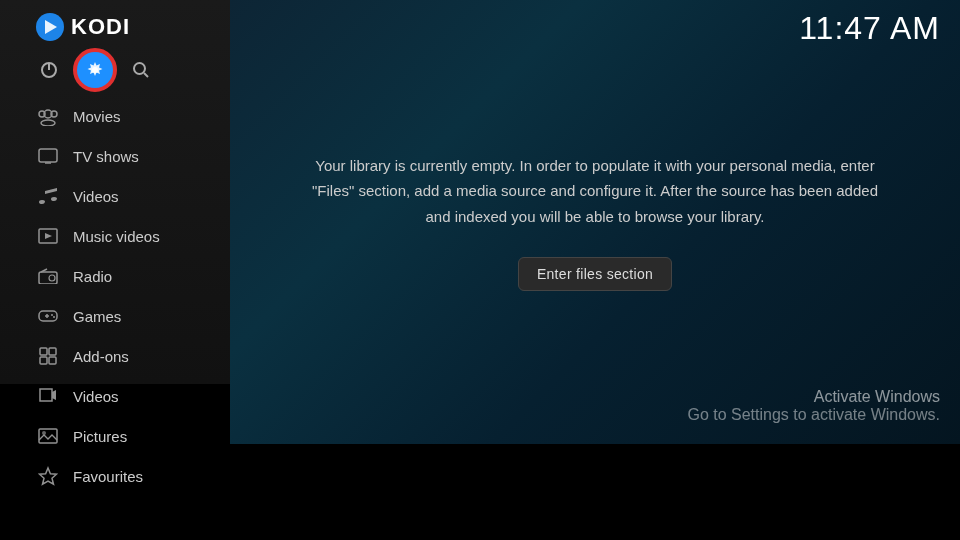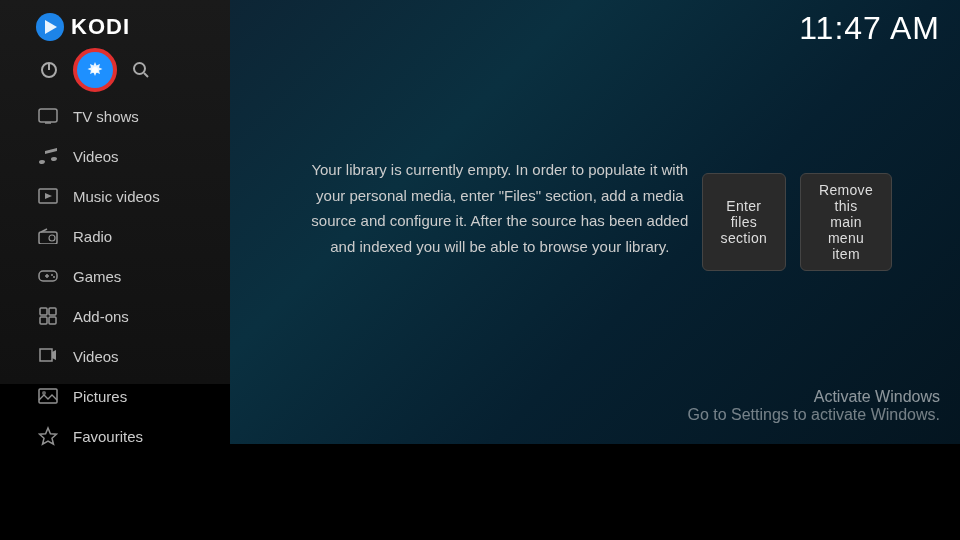--- a/index.html
+++ b/index.html
@@ -133,21 +133,21 @@
       color: #fff;
       font-size: 32px;
       font-weight: 300;
       letter-spacing: 1px;
     }
 
     
     .center-area {
       flex: 1;
       display: flex;
-      flex-direction: row;
+      flex-direction: column;
       align-items: center;
       justify-content: center;
       padding: 40px 68px;
       text-align: center;
     }
 
     .empty-message {
       color: #ccc;
       font-size: 15px;
       line-height: 1.7;
@@ -225,20 +225,31 @@
       <svg width="18" height="18" viewBox="0 0 18 18">
         <circle cx="7.5" cy="7.5" r="5.5" fill="none" stroke="#aaa" stroke-width="2"></circle>
         <line x1="12" y1="12" x2="16" y2="16" stroke="#aaa" stroke-width="2"></line>
       </svg>
     </button>
   </div>
 
   <nav class="sidebar-nav">
     <div class="nav-item">
       <span class="icon">
+        <svg width="20" height="20" viewBox="0 0 20 20">
+            <circle cx="10" cy="8" r="4" fill="none" stroke="#aaa" stroke-width="1.5"></circle>
+            <circle cx="4" cy="8" r="3" fill="none" stroke="#aaa" stroke-width="1.5"></circle>
+            <circle cx="16" cy="8" r="3" fill="none" stroke="#aaa" stroke-width="1.5"></circle>
+            <ellipse cx="10" cy="17" rx="7" ry="3" fill="none" stroke="#aaa" stroke-width="1.5"></ellipse>
+          </svg>
+      </span>
+      <span class="label">Movies</span>
+    </div>
+    <div class="nav-item">
+      <span class="icon">
         <svg width="20" height="16" viewBox="0 0 20 16">
             <rect x="1" y="1" width="18" height="13" rx="2" fill="none" stroke="#aaa" stroke-width="1.5"></rect>
             <line x1="7" y1="15" x2="13" y2="15" stroke="#aaa" stroke-width="1.5"></line>
           </svg>
       </span>
       <span class="label">TV shows</span>
     </div>
     <div class="nav-item">
       <span class="icon">
         <svg width="18" height="20" viewBox="0 0 18 20">
@@ -322,21 +333,20 @@
 
 <div class="main-content">
 
   <div class="time-display">11:47 AM</div>
 
   <div class="center-area">
     <p class="empty-message">Your library is currently empty. In order to populate it with your personal media, enter "Files" section, add a media source and configure it. After the source has been added and indexed you will be able to browse your library.</p>
 
     <div class="action-buttons">
       <button class="action-btn">Enter files section</button>
-      <button class="action-btn">Remove this main menu item</button>
     </div>
   </div>
 
   <div class="activate-windows">
     <div class="aw-title">Activate Windows</div>
     <div class="aw-sub">Go to Settings to activate Windows.</div>
   </div>
 </div>
 
 </body></html>

